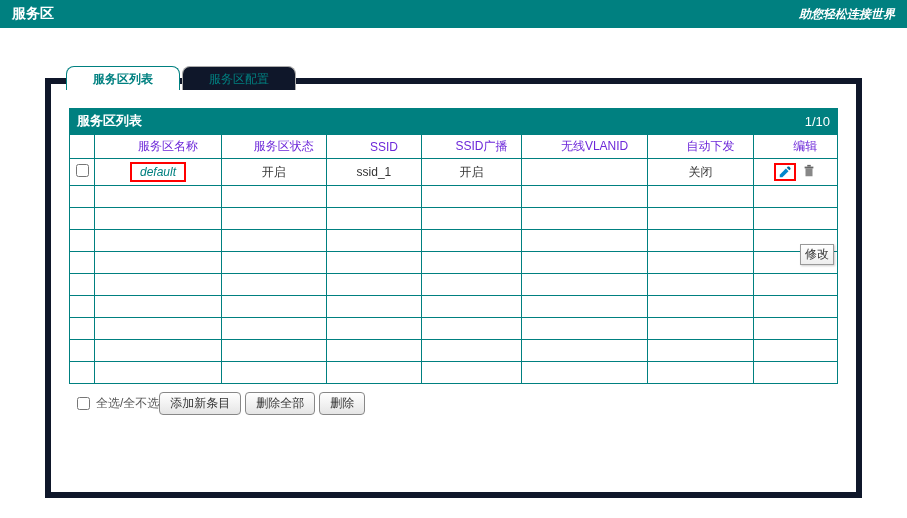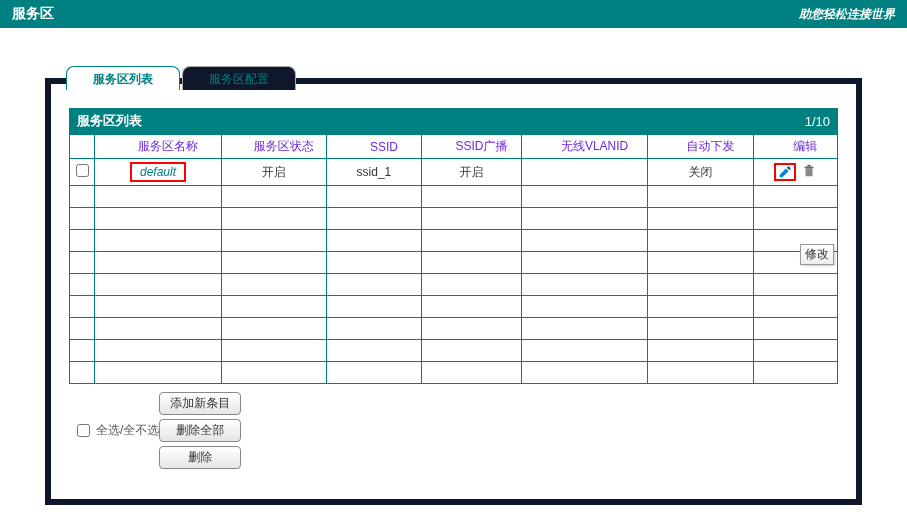--- a/index.html
+++ b/index.html
@@ -169,21 +169,20 @@
   }
   .footer-left {
     display: flex;
     align-items: center;
     gap: 6px;
     color: #555;
   }
   .footer-buttons {
     display: flex;
     gap: 4px;
-    flex-direction: column;
   }
   .btn {
     border: 1px solid #888;
     background: linear-gradient(#fff, #e5e5e5);
     border-radius: 4px;
     padding: 2px 10px;
     cursor: pointer;
     font-size: 12px;
     color: #333;
   }

